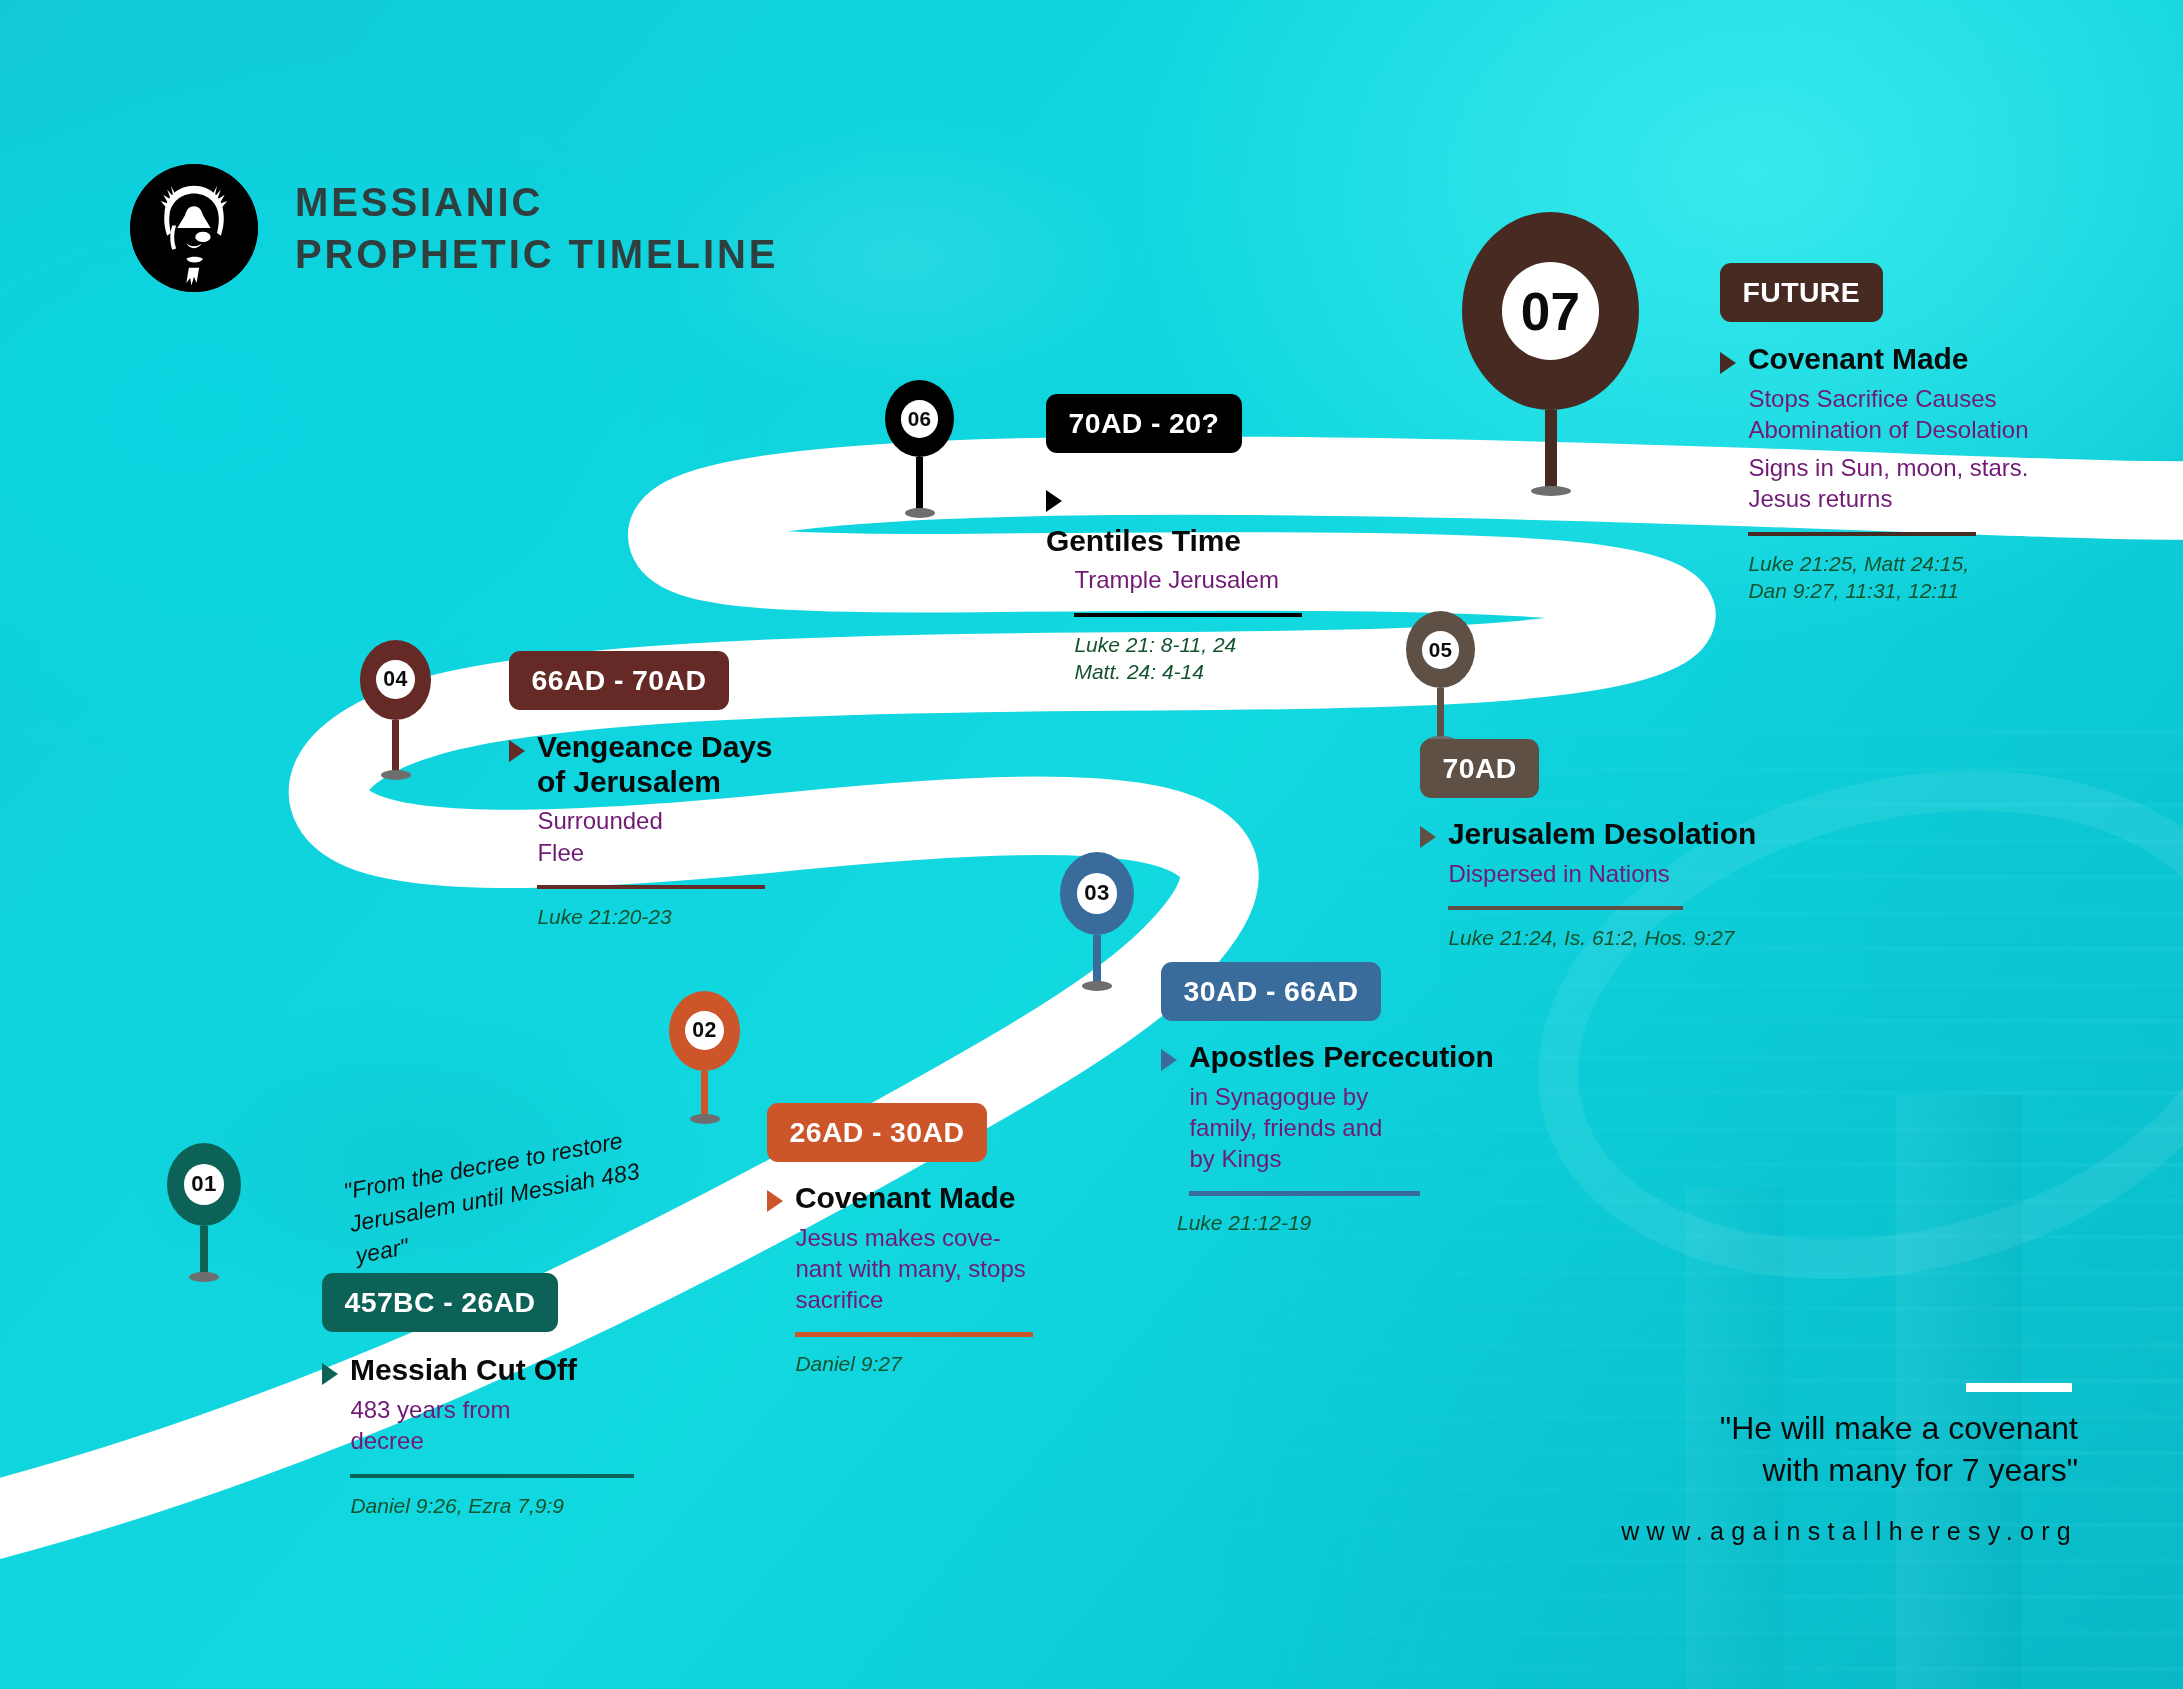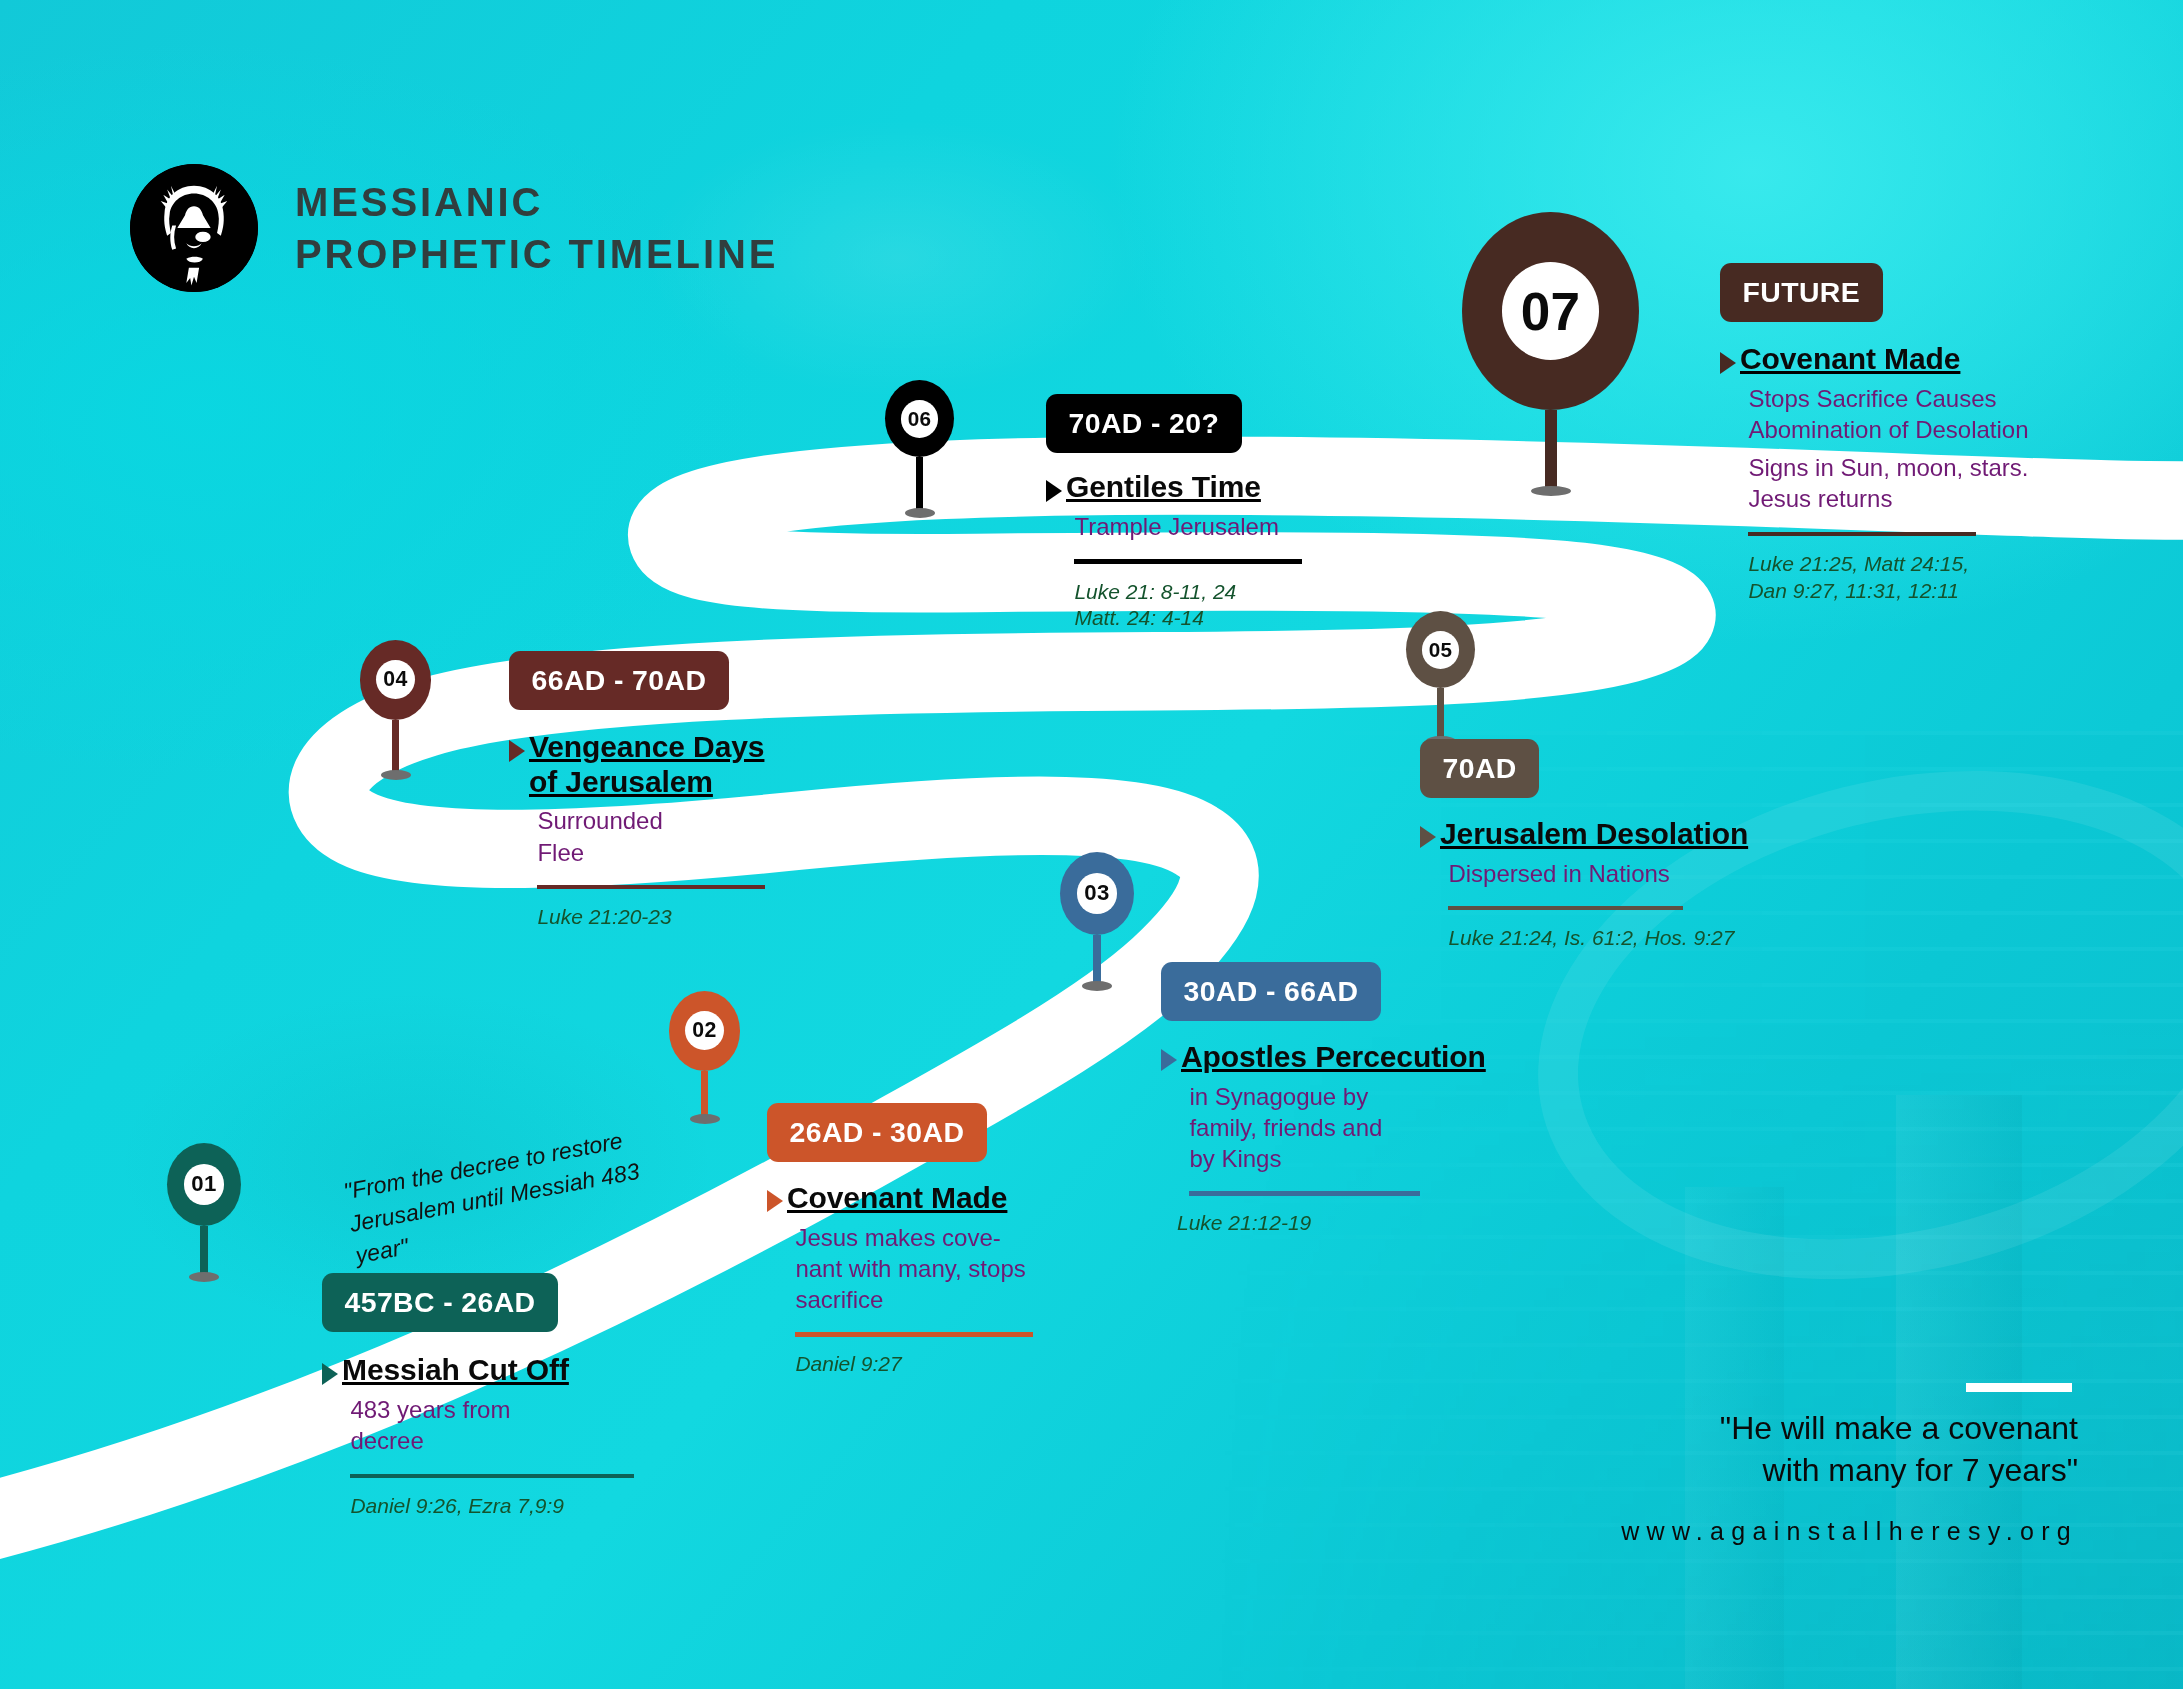--- a/index.html
+++ b/index.html
@@ -52,21 +52,21 @@
             background:var(--c);display:flex;align-items:center;justify-content:center;}
   .pin-inner{width:calc(var(--pd,74px) * .55);height:calc(var(--pd,74px) * .55);border-radius:50%;
              background:#fff;display:flex;align-items:center;justify-content:center;
              color:#0B0B0B;font-weight:700;font-size:calc(var(--pd,74px) * .30);letter-spacing:0.3px;}
   .pin-stem{width:7.3px;height:var(--ph,49px);background:var(--c);margin:0 auto;}
   .pin-foot{width:30px;height:10px;border-radius:50%;background:#6E6E6E;margin:-2px auto 0;}
 
   .year-badge{display:inline-block;color:#fff;font-weight:700;font-size:28.4px;letter-spacing:0.4px;
               padding:13.2px 22.5px;border-radius:11.2px;background:var(--c);white-space:nowrap;}
 
-  .head-row{display:flex;align-items:flex-start;gap:4px;text-decoration:underline;}
+  .head-row{display:flex;align-items:flex-start;gap:12px;}
   .tri{width:0;height:0;border-top:11.2px solid transparent;border-bottom:11.2px solid transparent;
        border-left:16.5px solid var(--c);margin-top:9.3px;flex:0 0 auto;}
   .c-title{font-weight:700;font-size:30px;color:#0A0A0A;line-height:1.14;letter-spacing:-0.1px;}
   .c-desc{font-size:24px;color:#701a75;line-height:1.30;margin-top:6.6px;font-weight:400;}
   .c-rule{height:4.6px;background:var(--c);margin-top:17px;width:var(--rw,179px);}
   .c-ref{font-size:21px;color:#14532d;font-style:italic;line-height:1.28;margin-top:14.6px;}
 
   .handquote{position:absolute;font-size:23px;font-style:italic;color:#121212;line-height:1.42;
              transform:rotate(-10.5deg);transform-origin:left top;letter-spacing:0.1px;}
 
@@ -250,21 +250,21 @@
     <div class="pin" style="--pd:69px;--ph:53px;left:0;top:0;">
       <div class="pin-head">
         <div class="pin-inner">06</div>
       </div>
       <div class="pin-stem"></div>
       <div class="pin-foot"></div>
     </div>
   </div>
   <div class="card" style="--c:#000000;left:1046px;top:394px;width:397px;">
     <span class="year-badge">70AD - 20?</span>
-    <div class="head-row" style="margin-top:17px;">
+    <div class="head-row" style="margin-top:27px;flex-direction:column;">
       <div class="tri"></div>
       <div class="c-title" style="white-space:pre-line;">Gentiles Time</div>
     </div>
     <div class="c-desc" style="margin-left:28.4px;white-space:pre-line;">Trample Jerusalem</div>
     <div class="c-rule" style="margin-left:28.4px;--rw:228px;"></div>
     <div class="c-ref" style="margin-left:28.4px;white-space:pre-line;">Luke 21: 8-11, 24
 Matt. 24: 4-14</div>
   </div>
 
   <div class="card" style="--c:#472A22;left:1462px;top:212px;">

